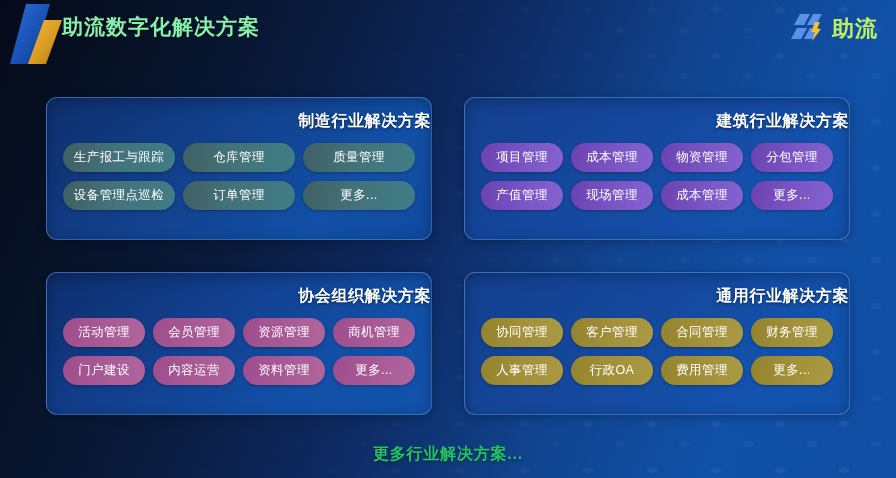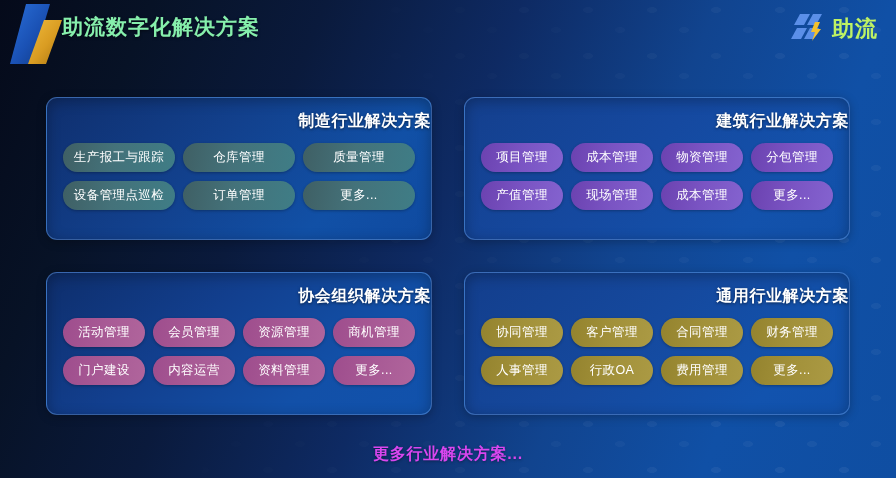--- a/index.html
+++ b/index.html
@@ -153,21 +153,21 @@
   .card-1 .pill { font-size: 12.5px; }
 
   
   .footer {
     position: absolute;
     left: 0; top: 444px;
     width: 896px;
     text-align: center;
     font-size: 16px;
     font-weight: bold;
-    color: #d946ef;
+    color: #22c55e;
     letter-spacing: .8px;
     text-shadow: 0 1px 3px rgba(0,0,0,.4);
   }
 </style>
 </head>
 <body>
 
 <div class="bg"></div>
 <div class="bg-dots"></div>
 

